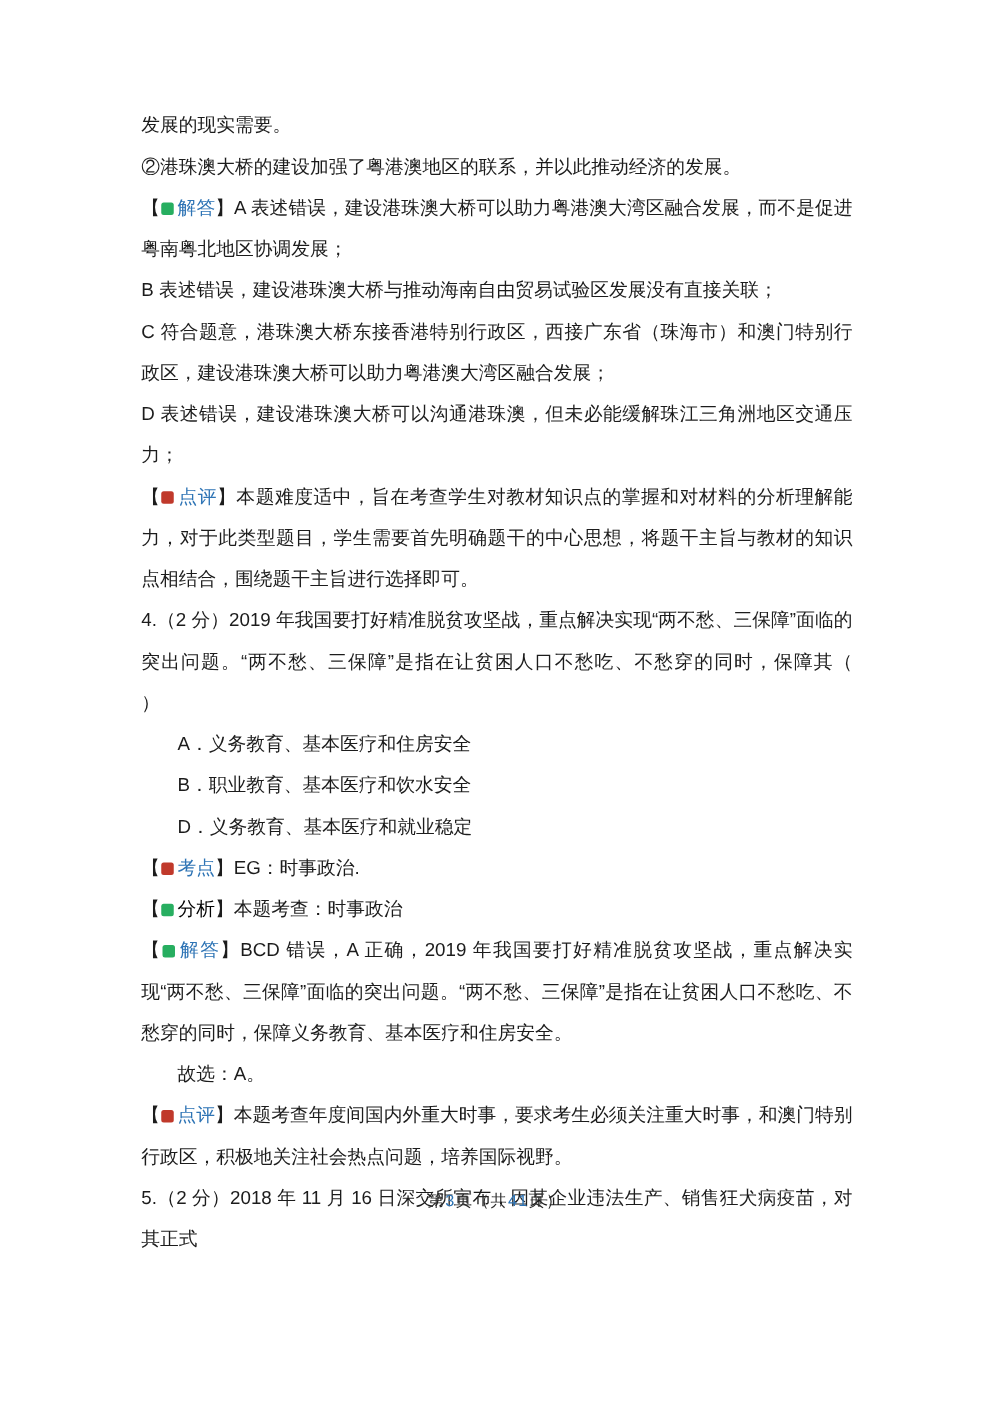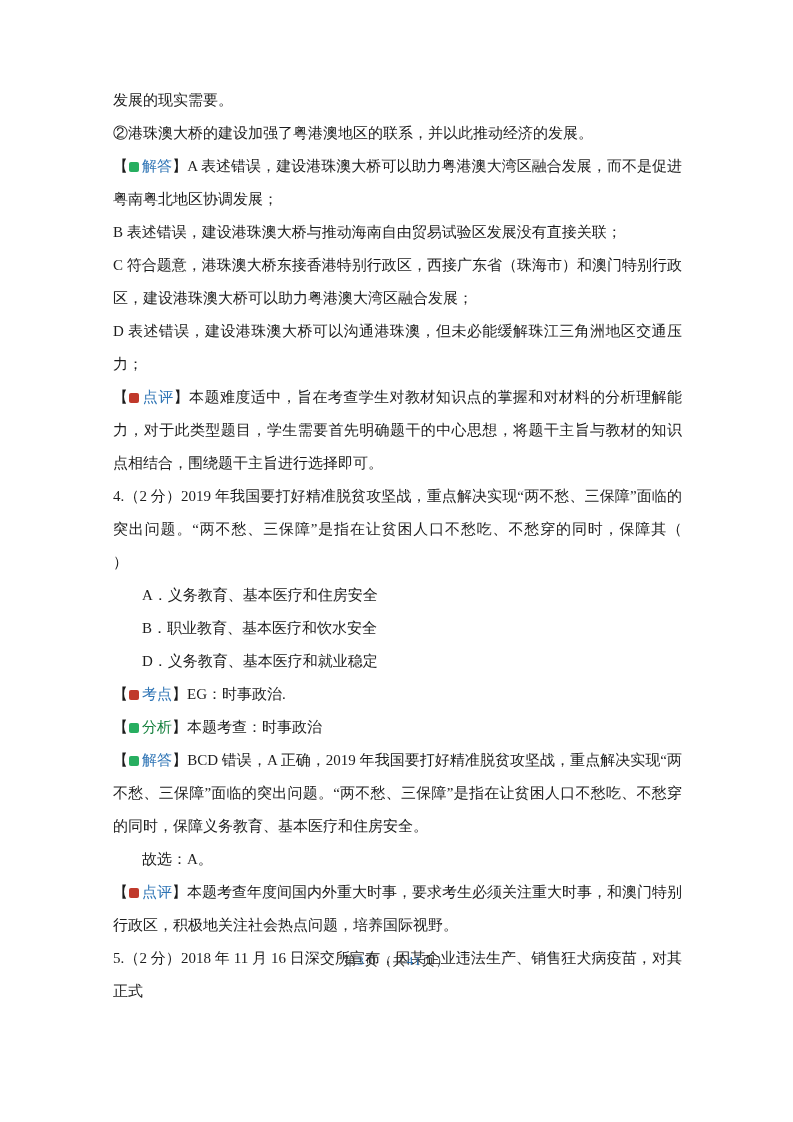--- a/index.html
+++ b/index.html
@@ -4,21 +4,21 @@
 <style>
   html, body { margin: 0; padding: 0; background: #ffffff; }
   .page {
     position: relative;
     width: 793px;
     height: 1000px;
     margin: 0 auto;
     background: #ffffff;
     box-sizing: border-box;
     padding: 84px 111px 0 113px;
-    font-family: Liberation Serif, serif;
+    font-family: Liberation Sans, sans-serif;
     font-size: 15px;
     color: #1c1c1c;
     overflow: hidden;
   }
   .content { text-align: justify; }
   p.para {
     margin: 0;
     line-height: 33px;
     word-break: break-all;
   }
@@ -56,21 +56,21 @@
       <p class="para"><span class="bracket">【</span><span class="tag-icon" style="background: rgb(39, 174, 96);"></span><span class="tag-label" style="color: rgb(46, 116, 181);">解答</span><span class="bracket">】</span><span>A 表述错误，建设港珠澳大桥可以助力粤港澳大湾区融合发展，而不是促进粤南粤北地区协调发展；</span></p>
       <p class="para"><span>B 表述错误，建设港珠澳大桥与推动海南自由贸易试验区发展没有直接关联；</span></p>
       <p class="para"><span>C 符合题意，港珠澳大桥东接香港特别行政区，西接广东省（珠海市）和澳门特别行政区，建设港珠澳大桥可以助力粤港澳大湾区融合发展；</span></p>
       <p class="para"><span>D 表述错误，建设港珠澳大桥可以沟通港珠澳，但未必能缓解珠江三角洲地区交通压力；</span></p>
       <p class="para"><span class="bracket">【</span><span class="tag-icon" style="background: rgb(192, 57, 43);"></span><span class="tag-label" style="color: rgb(46, 116, 181);">点评</span><span class="bracket">】</span><span>本题难度适中，旨在考查学生对教材知识点的掌握和对材料的分析理解能力，对于此类型题目，学生需要首先明确题干的中心思想，将题干主旨与教材的知识点相结合，围绕题干主旨进行选择即可。</span></p>
       <p class="para"><span>4.（2 分）2019 年我国要打好精准脱贫攻坚战，重点解决实现“两不愁、三保障”面临的突出问题。“两不愁、三保障”是指在让贫困人口不愁吃、不愁穿的同时，保障其（　　）</span></p>
       <p class="para indent"><span>A．义务教育、基本医疗和住房安全</span></p>
       <p class="para indent"><span>B．职业教育、基本医疗和饮水安全</span></p>
       <p class="para indent"><span>D．义务教育、基本医疗和就业稳定</span></p>
       <p class="para"><span class="bracket">【</span><span class="tag-icon" style="background: rgb(192, 57, 43);"></span><span class="tag-label" style="color: rgb(46, 116, 181); margin-top: 19px;">考点</span><span class="bracket">】</span><span>EG：时事政治.</span></p>
-      <p class="para"><span class="bracket">【</span><span class="tag-icon" style="background: rgb(39, 174, 96);"></span><span class="tag-label" style="color: #15803d;">分析</span><span class="bracket">】</span><span>本题考查：时事政治</span></p>
+      <p class="para"><span class="bracket">【</span><span class="tag-icon" style="background: rgb(39, 174, 96);"></span><span class="tag-label" style="color: #000000;">分析</span><span class="bracket">】</span><span>本题考查：时事政治</span></p>
       <p class="para"><span class="bracket">【</span><span class="tag-icon" style="background: rgb(39, 174, 96);"></span><span class="tag-label" style="color: rgb(46, 116, 181);">解答</span><span class="bracket">】</span><span>BCD 错误，A 正确，2019 年我国要打好精准脱贫攻坚战，重点解决实现“两不愁、三保障”面临的突出问题。“两不愁、三保障”是指在让贫困人口不愁吃、不愁穿的同时，保障义务教育、基本医疗和住房安全。</span></p>
       <p class="para indent"><span>故选：A。</span></p>
       <p class="para"><span class="bracket">【</span><span class="tag-icon" style="background: rgb(192, 57, 43);"></span><span class="tag-label" style="color: rgb(46, 116, 181);">点评</span><span class="bracket">】</span><span>本题考查年度间国内外重大时事，要求考生必须关注重大时事，和澳门特别行政区，积极地关注社会热点问题，培养国际视野。</span></p>
       <p class="para"><span>5.（2 分）2018 年 11 月 16 日深交所宣布，因某企业违法生产、销售狂犬病疫苗，对其正式</span></p>
     </div>
 
   <div class="footer">
     <span>第</span><span class="num">3</span><span>页（共</span><span class="num">41</span><span>页）</span>
   </div>
 

